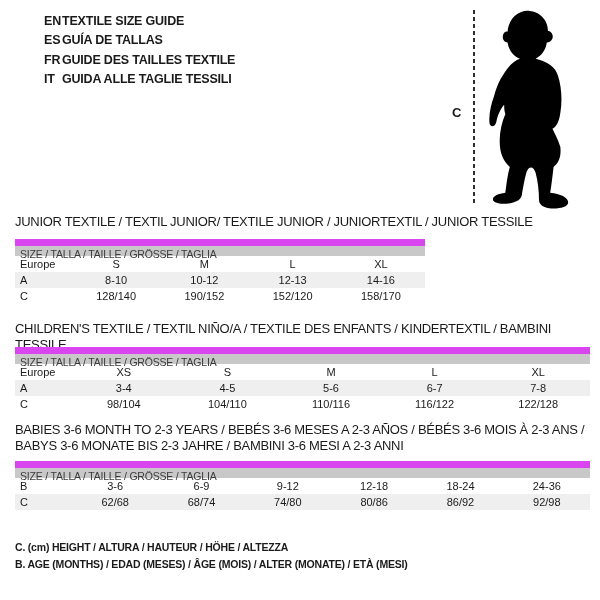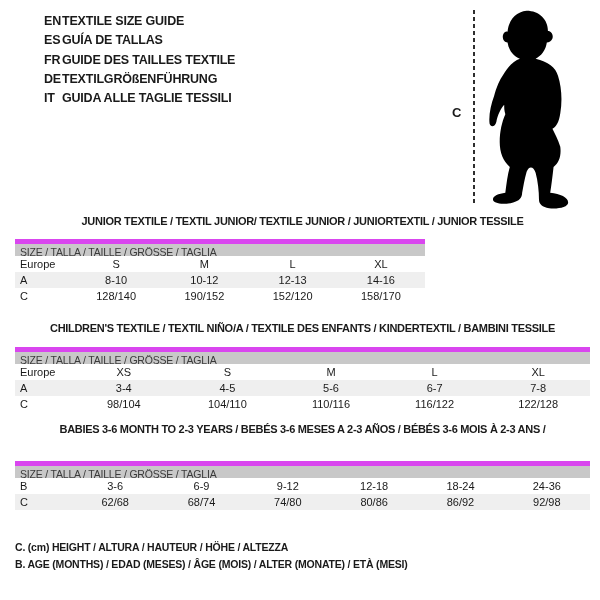--- a/index.html
+++ b/index.html
@@ -13,24 +13,24 @@
   .lang-row { display:flex; line-height:19.3px; font-weight:bold; font-size:12.5px; letter-spacing:-0.2px; }
   .lang-code { width:40px;padding-left:22px; }
   
   .dash-line {
     position:absolute; left:473px; top:10px; height:196px; width:2px;
     background:repeating-linear-gradient(to bottom, #2e2e2e 0 4px, transparent 4px 7px);
   }
   .c-label { position:absolute; left:452px; top:105px; font-size:13px; font-weight:bold; }
   .baby-svg { position:absolute; left:484px; top:6px; width:92px; height:206px; }
   
-  .tbl-title { position:absolute; left:15px; width:575px; font-weight:bold; font-size:11px; letter-spacing:-0.3px; line-height:15.5px;text-align:center; }
+  .tbl-title { position:absolute; left:15px; width:575px; font-weight:normal; font-size:13px; letter-spacing:-0.3px; line-height:15.5px; }
   .tbl-block { position:absolute; left:15px; }
   .size-bar {
-    background:#c8c8c8; border-top:5px solid #d946ef; height:17px; line-height:16px;
+    background:#c8c8c8; border-top:7px solid #d946ef; height:17px; line-height:16px;
     font-size:10.5px; color:#3a3a3a; padding-left:5px; letter-spacing:-0.2px;
   }
   table { border-collapse:collapse; table-layout:fixed; }
   td { height:16px; font-size:11px; text-align:center; padding:0; white-space:nowrap; }
   td.lbl { text-align:left; padding-left:5px; }
   tr.alt { background:#efefef; }
   
   .legend { position:absolute; left:15px; top:539px; }
   .legend-line { font-weight:bold; font-size:10.5px; letter-spacing:-0.2px; line-height:17.3px; }
 </style>
@@ -44,24 +44,20 @@
       <span class="lang-code">EN</span>
       <span class="lang-label">TEXTILE SIZE GUIDE</span>
     </div>
     <div class="lang-row">
       <span class="lang-code">ES</span>
       <span class="lang-label">GUÍA DE TALLAS</span>
     </div>
     <div class="lang-row">
       <span class="lang-code">FR</span>
       <span class="lang-label">GUIDE DES TAILLES TEXTILE</span>
-    </div>
-    <div class="lang-row">
-      <span class="lang-code">DE</span>
-      <span class="lang-label">TEXTILGRÖßENFÜHRUNG</span>
     </div>
     <div class="lang-row">
       <span class="lang-code">IT</span>
       <span class="lang-label">GUIDA ALLE TAGLIE TESSILI</span>
     </div>
   </div>
 
   <div class="dash-line"></div>
   <div class="c-label">C</div>
   <svg class="baby-svg" viewBox="0 0 82 215" preserveAspectRatio="none" aria-hidden="true">
@@ -152,20 +148,21 @@
         <td>110/116</td>
         <td>116/122</td>
         <td>122/128</td>
       </tr>
     </tbody>
       </table>
   </div>
 
   <div class="tbl-title" style="top:422px;">
     <div>BABIES 3-6 MONTH TO 2-3 YEARS / BEBÉS 3-6 MESES A 2-3 AÑOS / BÉBÉS 3-6 MOIS À 2-3 ANS /</div>
+    <div>BABYS 3-6 MONATE BIS 2-3 JAHRE / BAMBINI 3-6 MESI A 2-3 ANNI</div>
   </div>
   <div class="tbl-block" style="top:461px; width:575px;">
     <div class="size-bar">SIZE / TALLA / TAILLE / GRÖSSE / TAGLIA</div>
     <table style="width:575px;">
       <colgroup>
           <col style="width:57px;">
           <col>
           <col>
           <col>
           <col>

